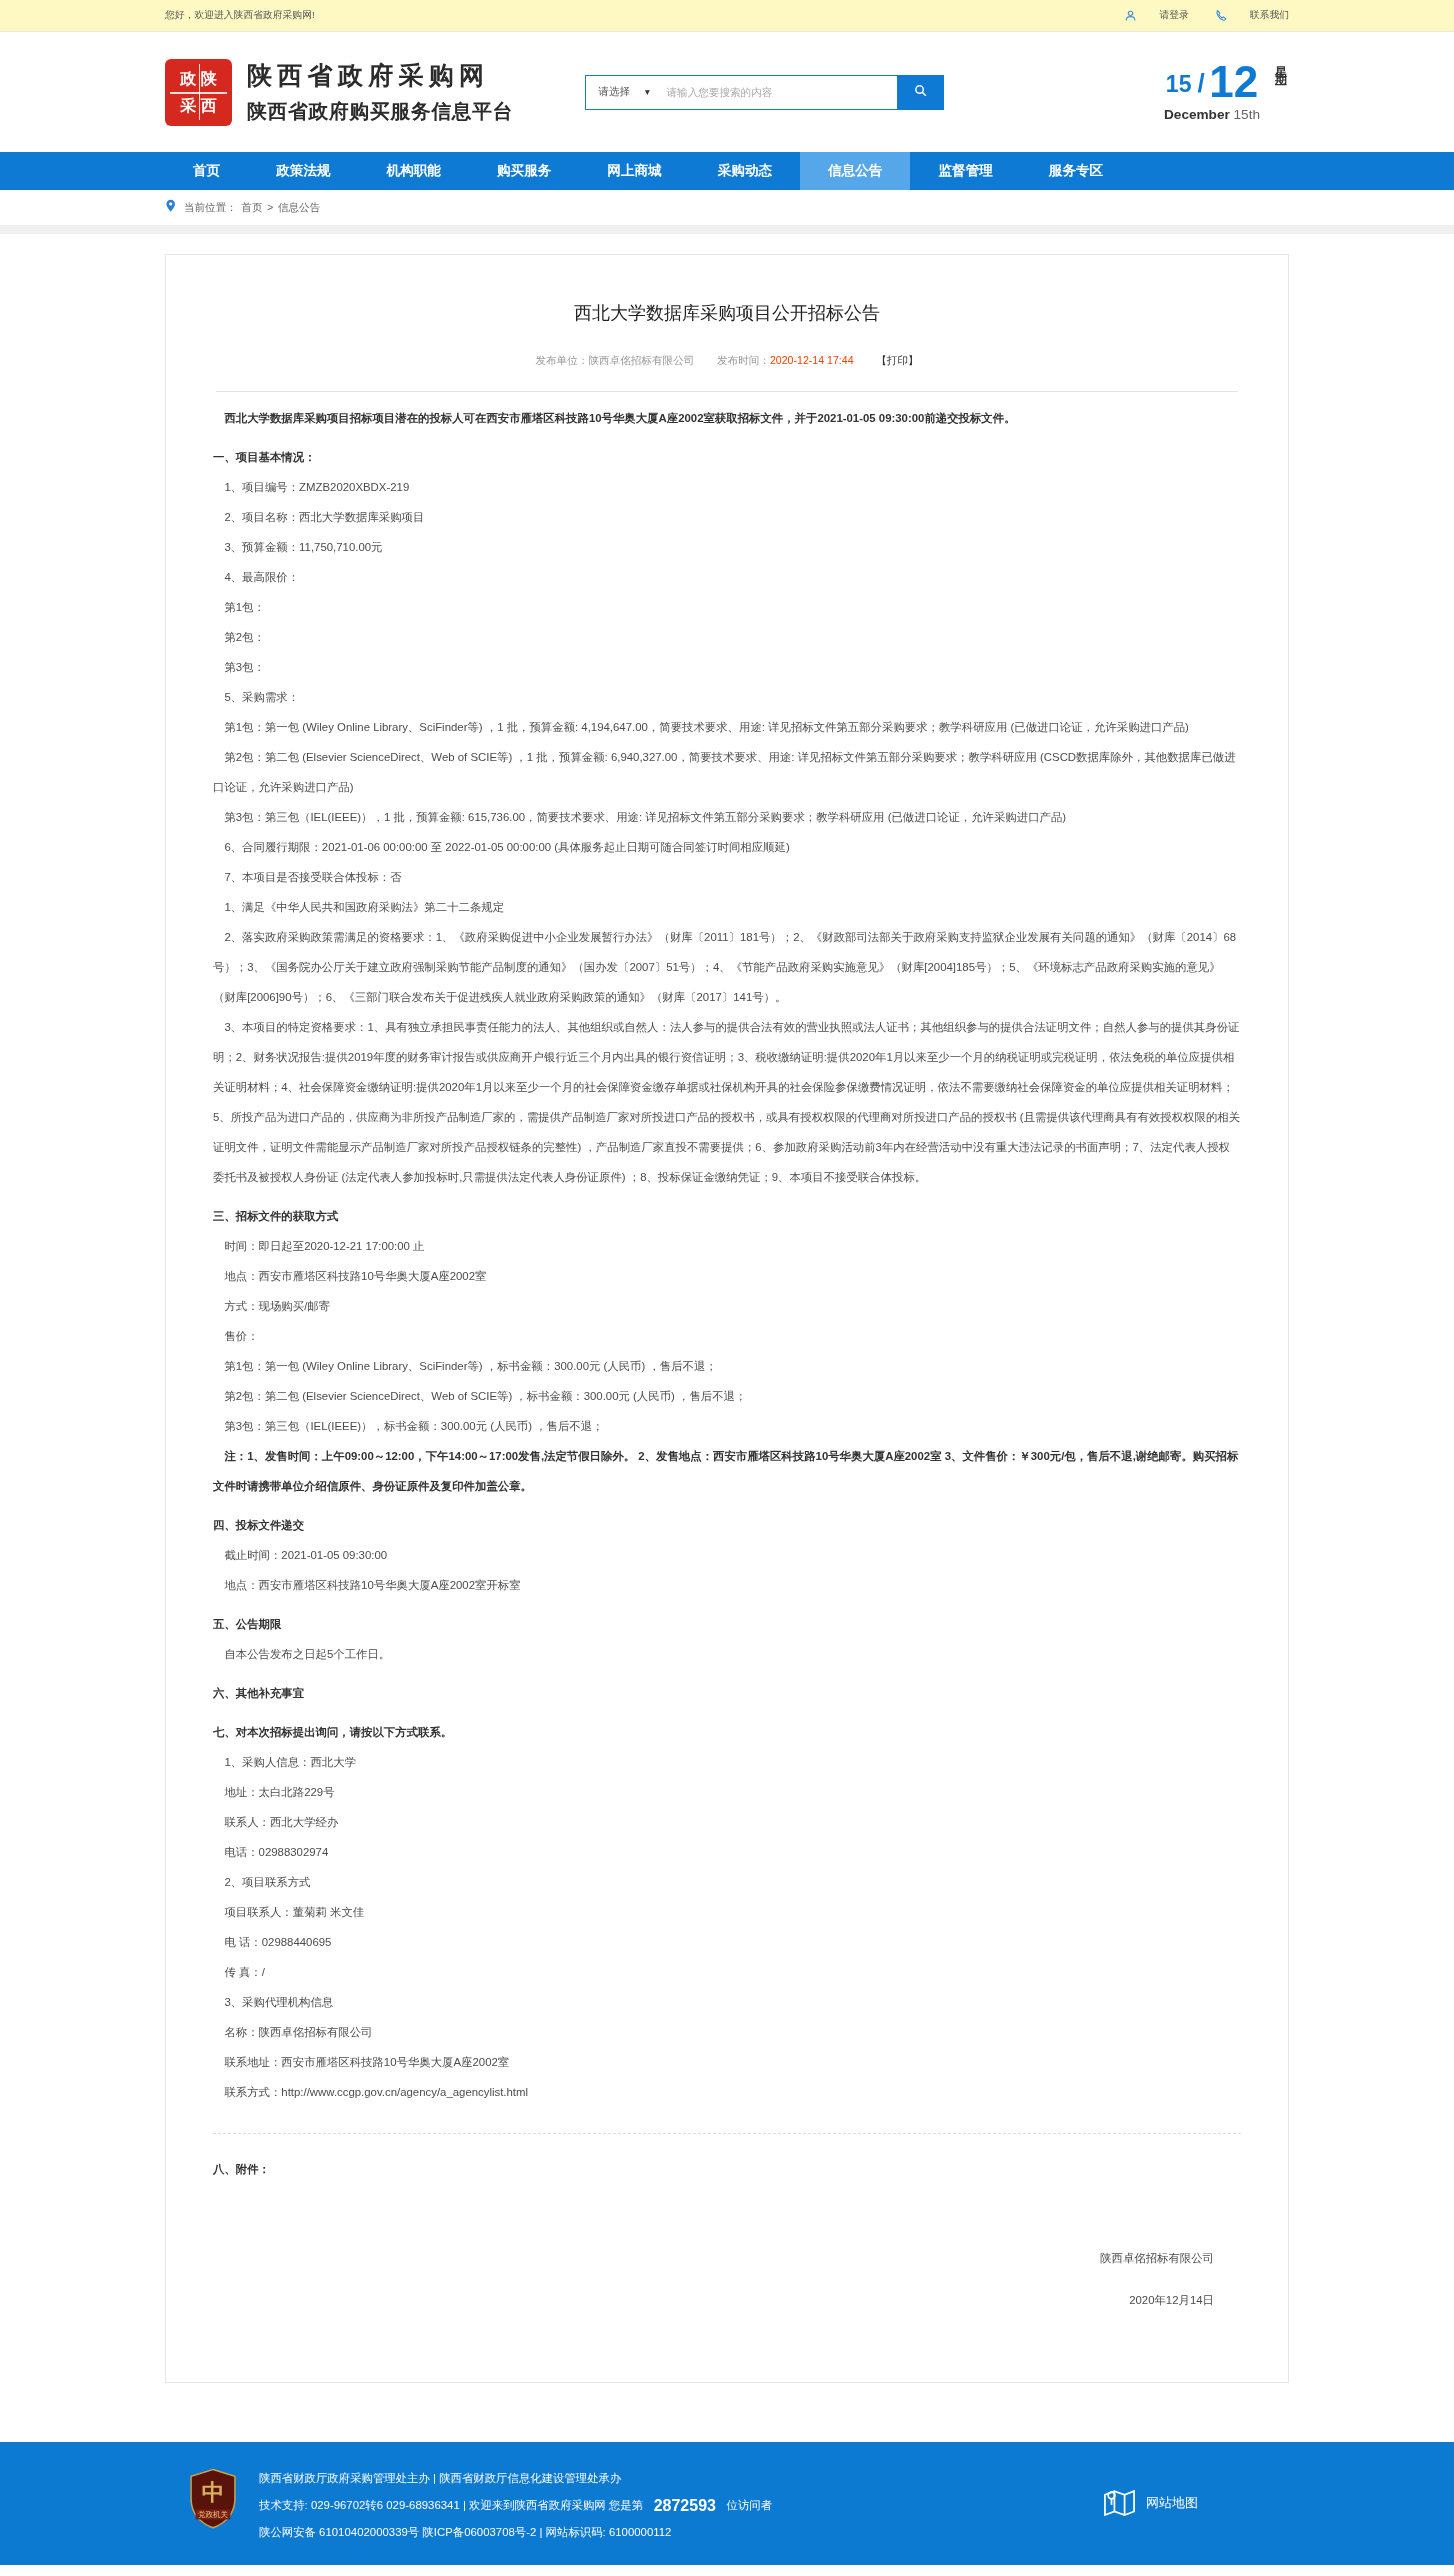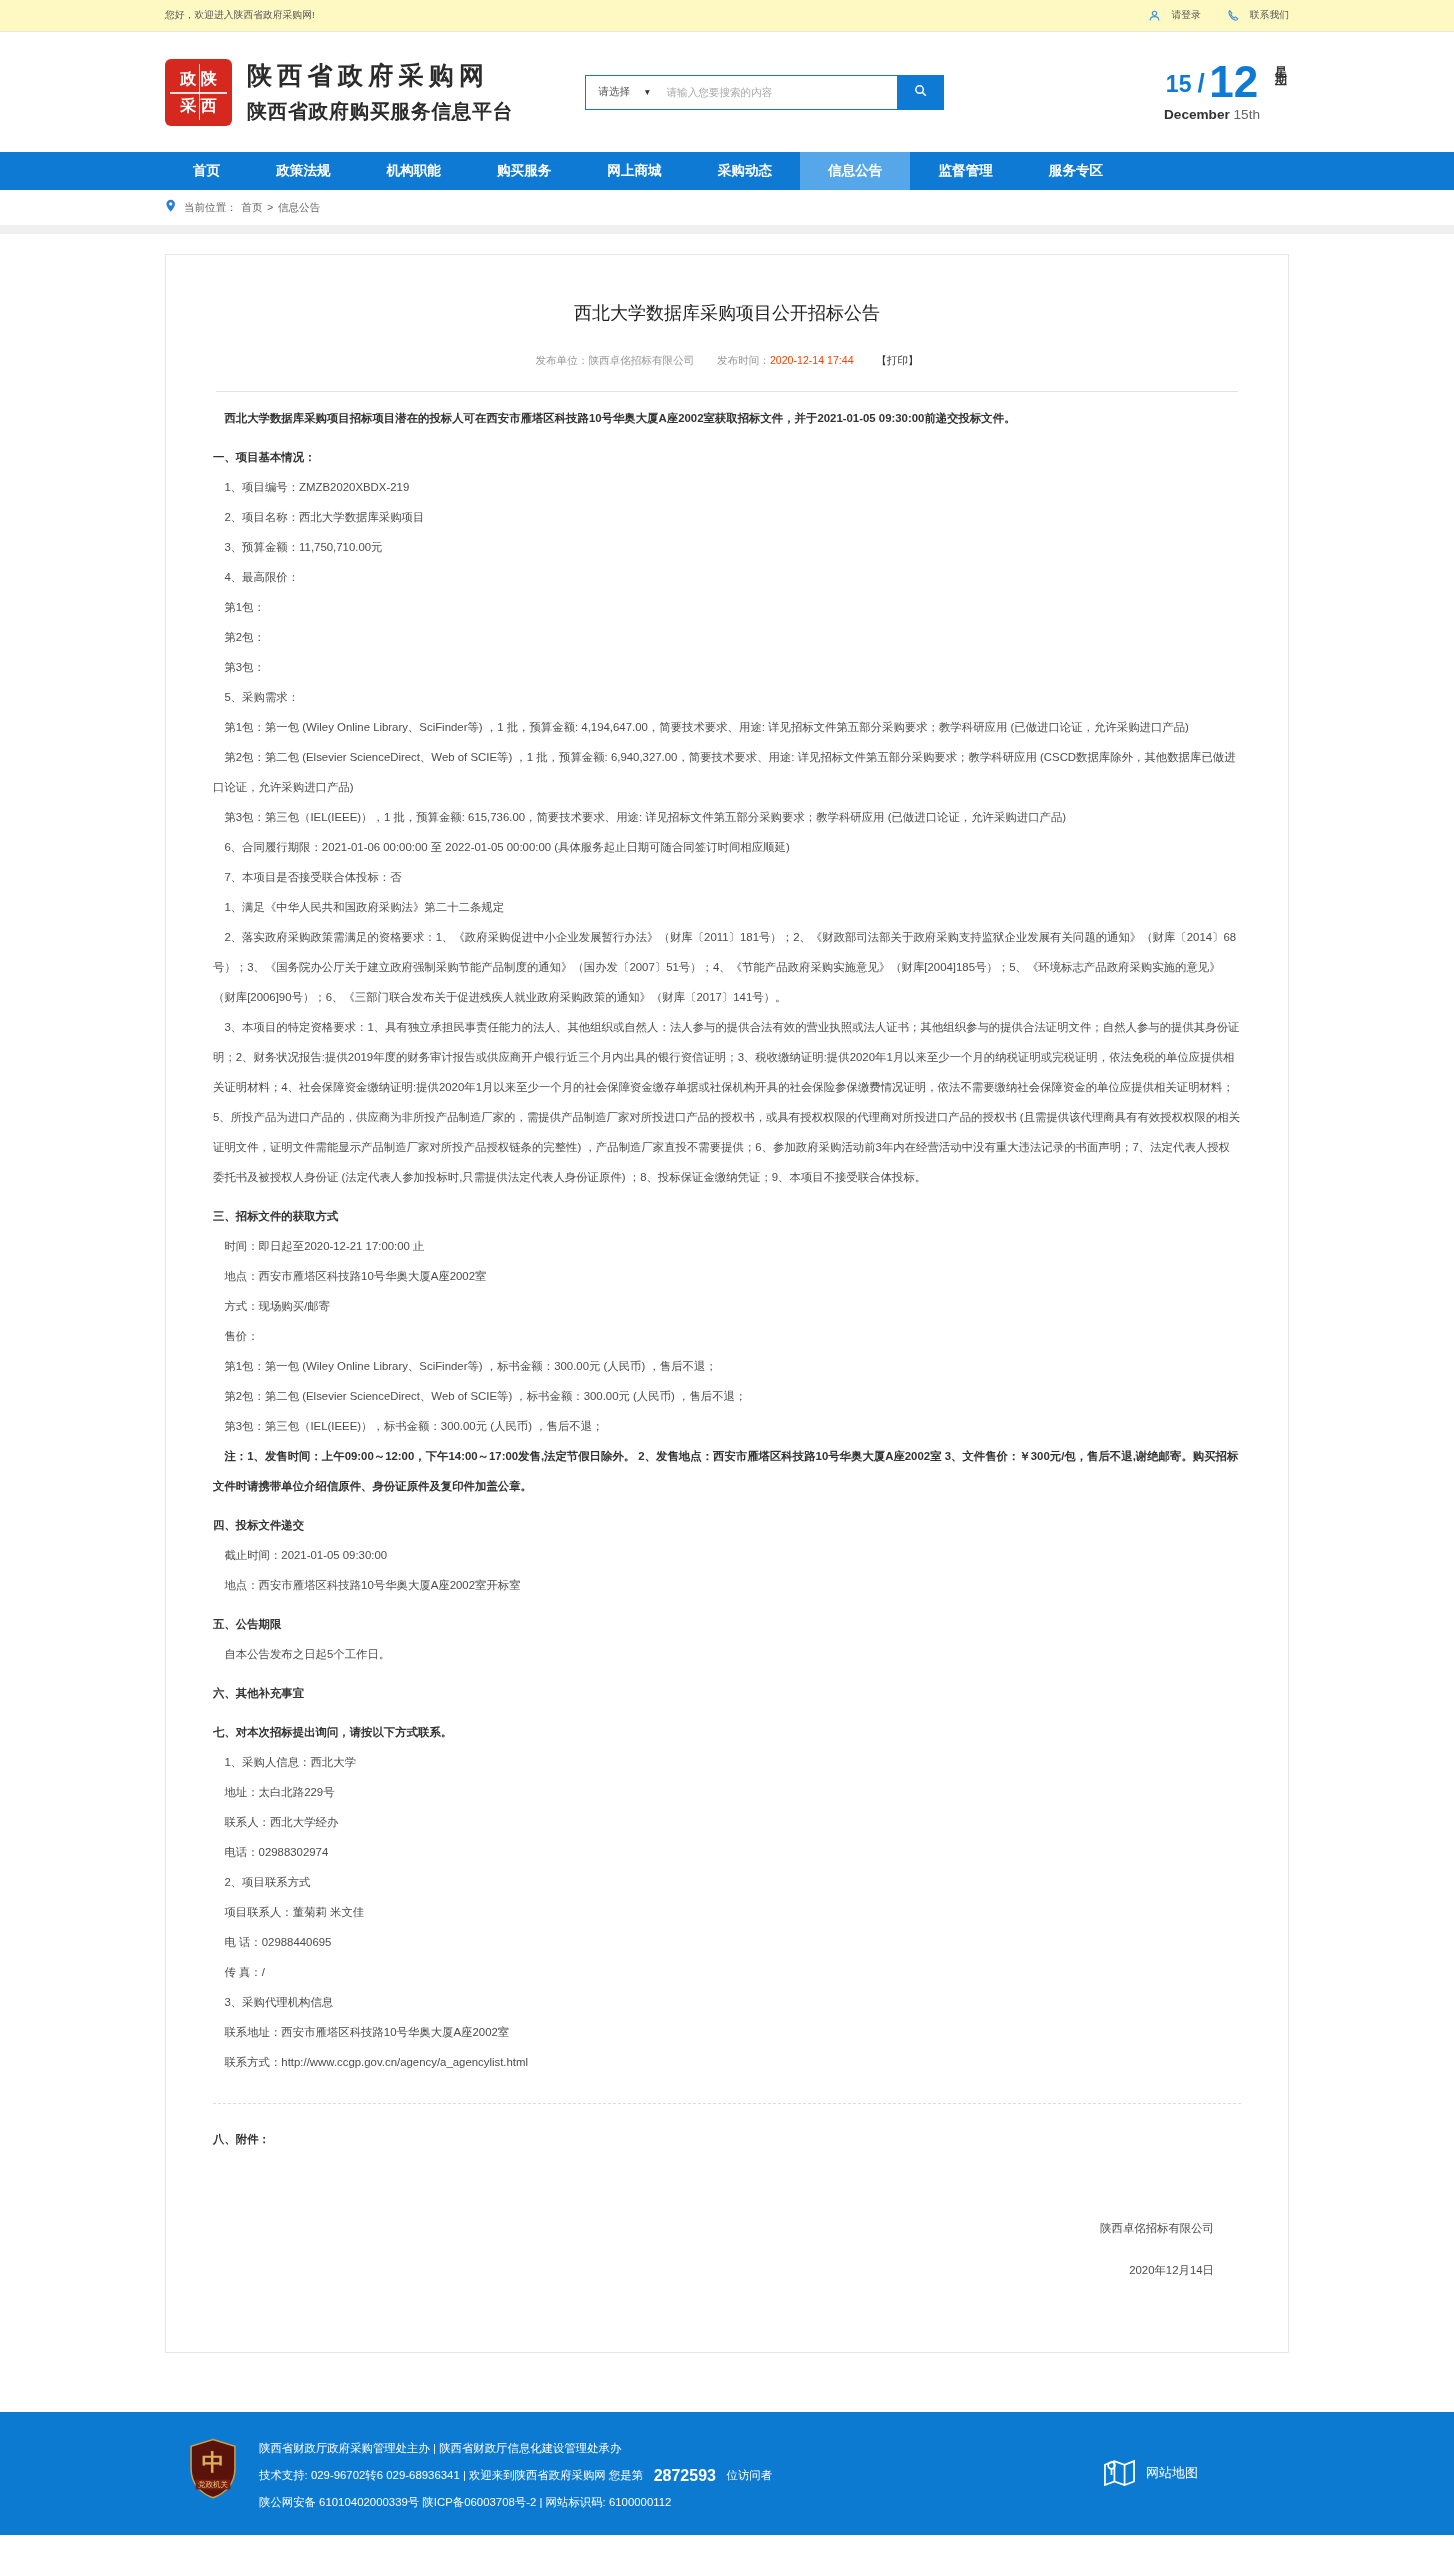--- a/index.html
+++ b/index.html
@@ -3,21 +3,21 @@
 <meta charset="utf-8">
 <style>
   * { box-sizing: border-box; }
   html,body { margin:0; padding:0; background:#fff; font-family:"Liberation Sans","DejaVu Sans",sans-serif; color:#333; }
   .container { width:1124px; margin:0 auto; }
 
   
   .topbar { background:#fef9c3; border-bottom:0.8px solid #e7e7e7; height:32px; }
   .topbar .container { display:flex; align-items:center; height:100%; font-size:9.8px; color:#555; }
   .topbar-right { margin-left:auto; display:flex; align-items:center; gap:26px; }
-  .top-link { display:flex; align-items:center; gap:10px; color:#555; cursor:pointer; }
+  .top-link { display:flex; align-items:center; gap:22px; color:#555; cursor:pointer; }
   .top-link svg { display:block; }
 
   
   .header { background:#fff; }
   .header .container { display:flex; align-items:center; height:120px; }
   .brand { display:flex; align-items:center; }
   .seal { width:67px; height:67px; background:#d5281e; border-radius:6px; position:relative; display:flex; flex-direction:column; justify-content:center; align-items:center; color:#fff; font-weight:bold; font-size:16px; line-height:27px; letter-spacing:4.5px; padding-left:4.5px; }
   .seal::before { content:""; position:absolute; left:50%; top:8%; bottom:8%; width:1.5px; background:rgba(255,255,255,.85); }
   .seal::after { content:""; position:absolute; top:50%; left:8%; right:8%; height:1.5px; background:rgba(255,255,255,.85); }
   .brand-titles { margin-left:15px; }
@@ -230,20 +230,21 @@
         <p class="blk-h">七、对本次招标提出询问，请按以下方式联系。</p>
         <p class="blk-p">1、采购人信息：西北大学</p>
         <p class="blk-p">地址：太白北路229号</p>
         <p class="blk-p">联系人：西北大学经办</p>
         <p class="blk-p">电话：02988302974</p>
         <p class="blk-p">2、项目联系方式</p>
         <p class="blk-p">项目联系人：董菊莉 米文佳</p>
         <p class="blk-p">电 话：02988440695</p>
         <p class="blk-p">传 真：/</p>
         <p class="blk-p">3、采购代理机构信息</p>
+        <p class="blk-p">名称：陕西卓佲招标有限公司</p>
         <p class="blk-p">联系地址：西安市雁塔区科技路10号华奥大厦A座2002室</p>
         <p class="blk-p">联系方式：http://www.ccgp.gov.cn/agency/a_agencylist.html</p>
         <div class="dotted-divider"></div>
         <p class="blk-h">八、附件：</p>
       </div>
 
     <div class="sign-block">
       <div>陕西卓佲招标有限公司</div>
       <div>2020年12月14日</div>
     </div>

